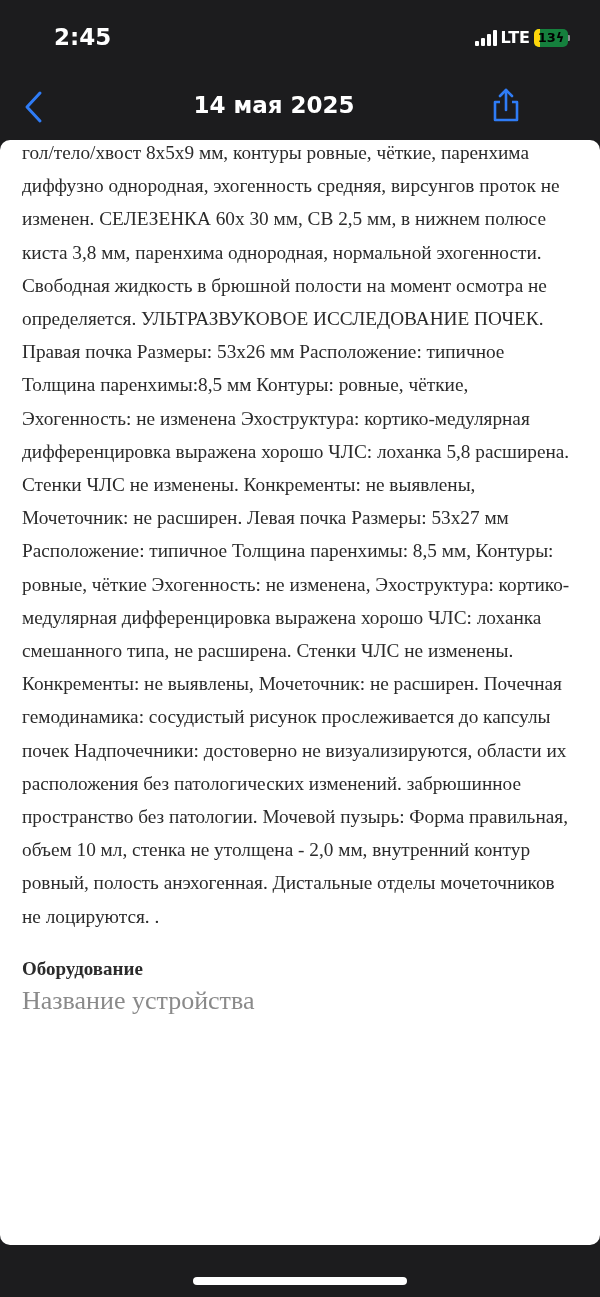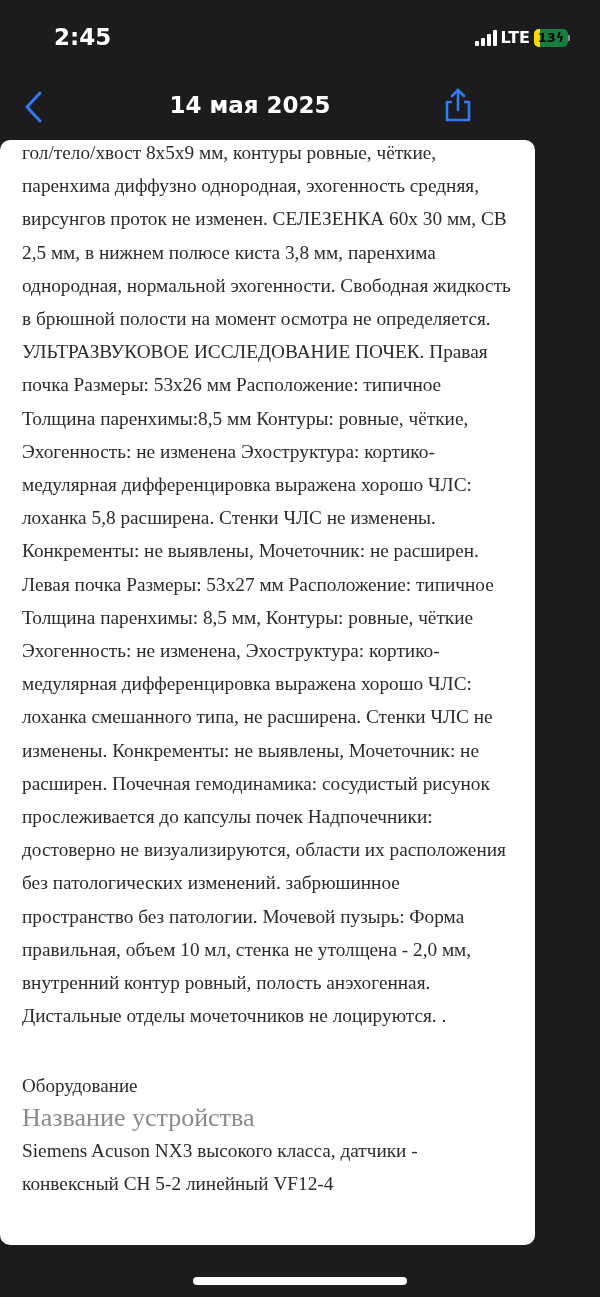--- a/index.html
+++ b/index.html
@@ -12,31 +12,31 @@
   .status-bar { position:absolute; top:0; left:0; width:600px; height:80px; }
   .time { position:absolute; left:54px; top:24px; color:#fff; font-size:23px; font-weight:bold; font-family:"DejaVu Sans", sans-serif; }
   .status-right { position:absolute; right:30px; top:28px; display:flex; align-items:center; gap:4px; }
   .signal { display:flex; align-items:flex-end; gap:2px; height:16px; }
   .signal span { width:4px; background:#fff; border-radius:1px; display:block; }
   .lte { color:#fff; font-size:16px; font-weight:bold; font-family:"DejaVu Sans", sans-serif; }
   .battery { position:relative; width:34px; height:18px; border-radius:5px; background:#15803d; overflow:hidden; display:flex; align-items:center; justify-content:center; }
   .battery .fill { position:absolute; left:0; top:0; bottom:0; width:6px; background:#ffd60a; }
   .battery .lvl { position:relative; color:#000; font-size:13px; font-weight:bold; font-family:"DejaVu Sans", sans-serif; }
   .battery-tip { width:2px; height:6px; background:#8e8e93; border-radius:0 1px 1px 0; margin-left:-4px; }
-  .nav-bar { position:absolute; top:80px; left:0; width:500px; height:58px; }
+  .nav-bar { position:absolute; top:80px; left:0; width:500px; height:58px;padding-left:48px; }
   .back-btn { position:absolute; left:20px; top:10px; width:30px; height:34px; cursor:pointer; }
   .nav-title { position:absolute; left:0; right:0; top:12px; text-align:center; color:#fff; font-size:23px; font-weight:bold; font-family:"DejaVu Sans", sans-serif; }
   .share-btn { position:absolute; right:26px; top:6px; width:32px; height:38px; cursor:pointer; }
   .card {
-    position:absolute; top:140px; left:0; width:535px; height:1105px;
+    position:absolute; top:140px; left:0; width:600px; height:1105px;
     background:#fff; border-radius:10px; overflow:hidden;
   }
   .content { padding:0 22px; font-family:"Liberation Serif", serif; color:#2b2b2b; }
   .report { font-size:19.3px; line-height:33.2px; margin:0; padding-top:-2px; position:relative; top:-4px; }
-  .section-title { font-size:19px; font-weight:normal; color:#2b2b2b; margin-top:34px; line-height:32px; }
+  .section-title { font-size:19px; font-weight:bold; color:#2b2b2b; margin-top:16px; line-height:32px; }
   .field-label { font-size:26px; color:#8a8a8a; line-height:32px; }
   .field-value { font-size:19.3px; color:#2b2b2b; line-height:33px; }
   .home-indicator { position:absolute; left:193px; top:1277px; width:214px; height:8px; border-radius:4px; background:#fff; }
 </style>
 </head>
 <body>
 
 <div class="status-bar">
   <div class="time">2:45</div>
   <div class="status-right">
@@ -69,17 +69,16 @@
       <polyline points="10,10 16,4 22,10" fill="none" stroke="#2f7cf6" stroke-width="2.6" stroke-linecap="round" stroke-linejoin="round"></polyline>
     </svg>
   </div>
 </div>
 
 <div class="card">
   <div class="content">
     <p class="report">гол/тело/хвост 8х5х9 мм, контуры ровные, чёткие, паренхима диффузно однородная, эхогенность средняя, вирсунгов проток не изменен. СЕЛЕЗЕНКА 60х 30  мм, СВ 2,5 мм, в нижнем полюсе киста 3,8 мм, паренхима однородная, нормальной эхогенности. Свободная жидкость в брюшной полости на момент осмотра не определяется. УЛЬТРАЗВУКОВОЕ ИССЛЕДОВАНИЕ ПОЧЕК. Правая почка Размеры: 53х26 мм Расположение: типичное Толщина паренхимы:8,5 мм Контуры: ровные, чёткие, Эхогенность: не изменена Эхоструктура: кортико-медулярная дифференцировка выражена хорошо ЧЛС: лоханка 5,8 расширена. Стенки ЧЛС не изменены. Конкременты: не выявлены, Мочеточник: не расширен. Левая почка Размеры: 53х27 мм Расположение: типичное Толщина паренхимы:  8,5 мм, Контуры: ровные, чёткие Эхогенность: не изменена, Эхоструктура: кортико-медулярная дифференцировка выражена хорошо ЧЛС: лоханка смешанного типа, не расширена. Стенки ЧЛС не изменены. Конкременты: не выявлены, Мочеточник: не расширен. Почечная гемодинамика: сосудистый рисунок прослеживается до капсулы почек Надпочечники: достоверно не визуализируются, области их расположения без патологических изменений. забрюшинное пространство без патологии. Мочевой пузырь: Форма правильная, объем 10 мл, стенка не утолщена - 2,0 мм, внутренний контур ровный, полость анэхогенная. Дистальные отделы мочеточников не лоцируются. .</p>
     <div class="section-title">Оборудование</div>
     <div class="field-label">Название устройства</div>
-    <div class="field-value">Siemens Acuson NX3 высокого класса, датчики - конвексный CH 5-2 линейный VF12-4</div>
   </div>
 </div>
 
 <div class="home-indicator"></div>
 
 </body></html>

